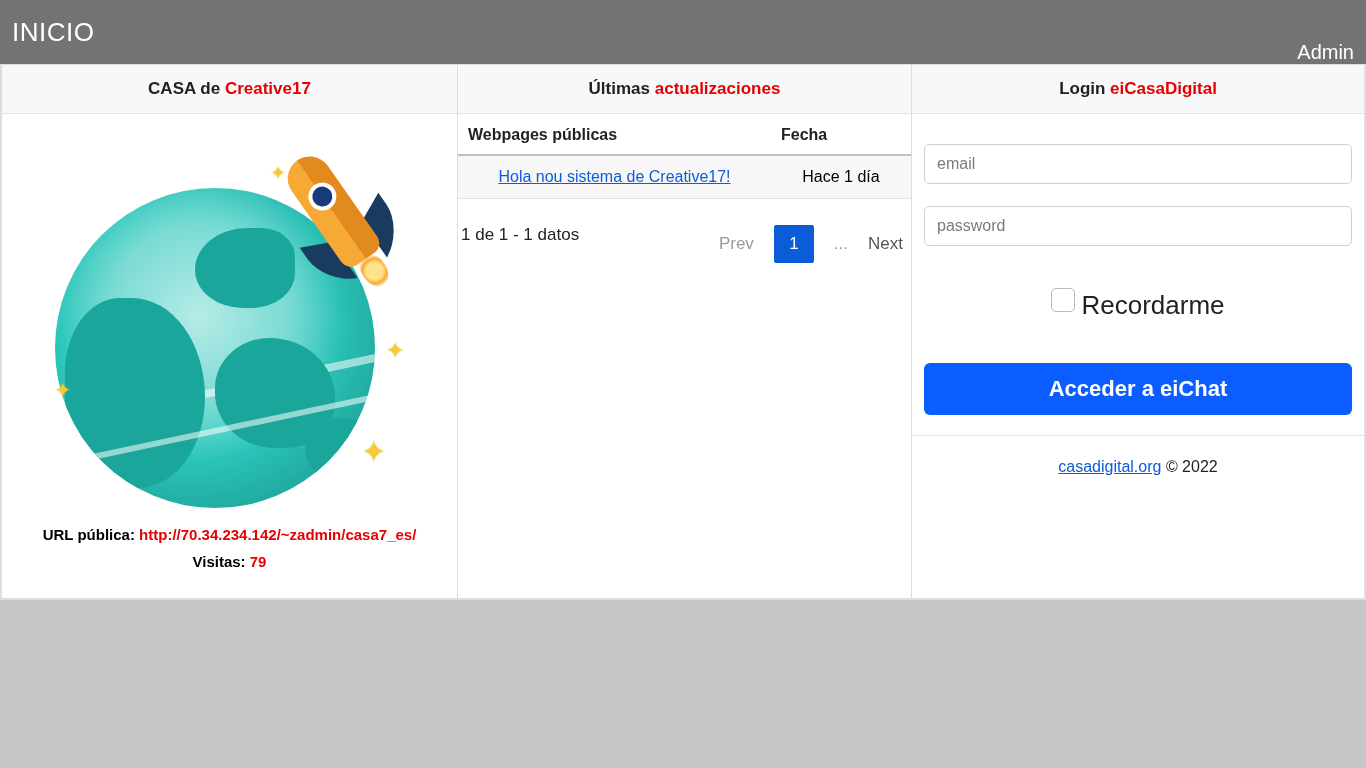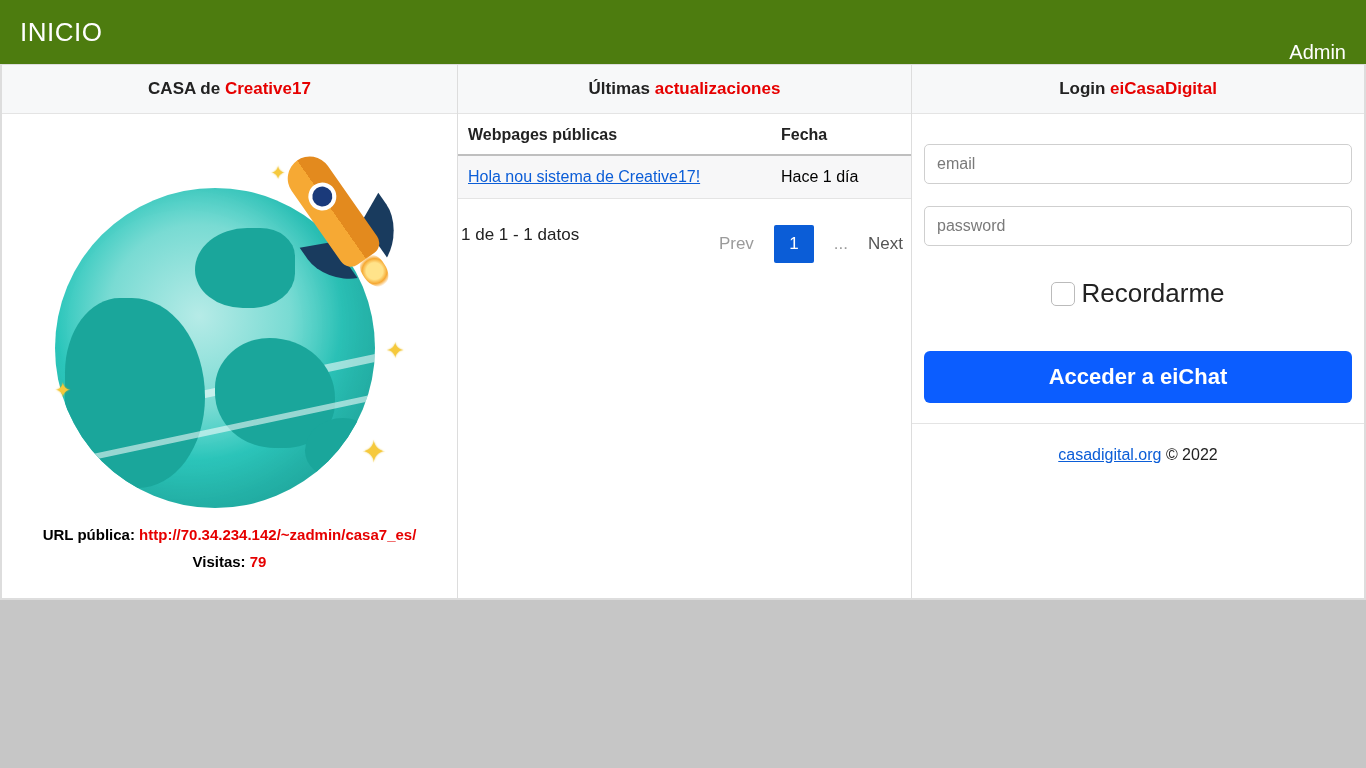--- a/index.html
+++ b/index.html
@@ -4,27 +4,27 @@
 <style>
   * { box-sizing: border-box; margin: 0; padding: 0; }
   body {
     font-family: "Segoe UI", Arial, sans-serif;
     background: #c6c6c6;
     width: 1366px;
     height: 768px;
     overflow: hidden;
   }
   .navbar {
-    background: #4d7c0f;
+    background: #737373;
     color: #fff;
     height: 64px;
     display: flex;
     align-items: center;
     justify-content: space-between;
-    padding: 0 20px;
+    padding: 0 12px;
   }
   .navbar-brand { font-size: 26px; font-weight: 400; letter-spacing: 0.5px; }
   .navbar-admin { font-size: 20px; margin-top: 41px; }
 
   .container {
     display: flex;
     background: #fff;
     border-top: 1px solid #ddd;
     min-height: 518px;
     border-left: 2px solid #ddd;
@@ -159,20 +159,21 @@
     font-size: 16px;
     padding: 12px 10px 10px 10px;
     border-bottom: 2px solid #bfbfbf;
     color: #222;
   }
   .tbl td {
     padding: 12px 10px;
     font-size: 16px;
     border-bottom: 1px solid #e4e4e4;
     background: #f7f7f8;
+    text-align: center;
   }
   .tbl a { color: #0b5dd7; text-decoration: underline; }
 
   .paging {
     display: flex;
     align-items: flex-start;
     justify-content: space-between;
     padding: 26px 8px 0 0;
     font-size: 17px;
     color: #222;
@@ -215,20 +216,21 @@
   .remember input {
     width: 24px; height: 24px;
     border: 1px solid #bbb;
     border-radius: 5px;
     appearance: none;
     background: #fff;
   }
   .remember label {
     font-size: 26px;
     color: #222;
+    margin-top: 12px;
   }
 
   .login-btn {
     width: 100%;
     height: 52px;
     background: #0b5dff;
     color: #fff;
     border: none;
     border-radius: 6px;
     font-size: 22px;

